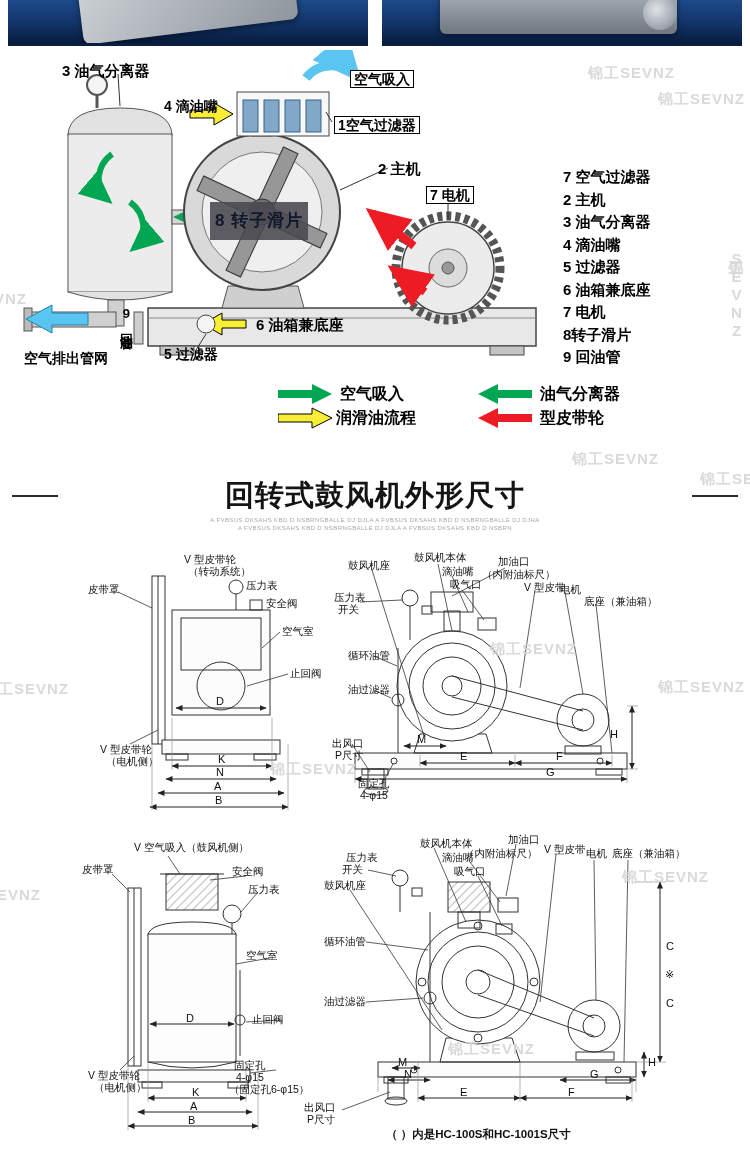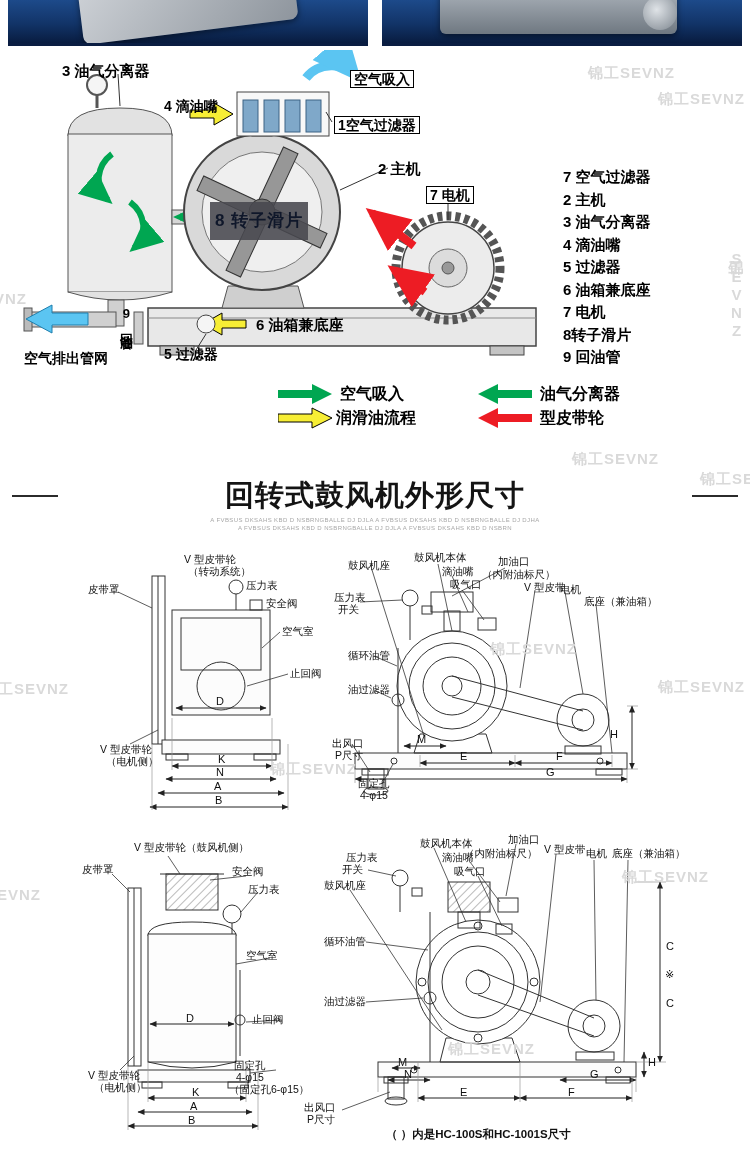--- a/index.html
+++ b/index.html
@@ -418,21 +418,21 @@
           <line x1="636" y1="247" x2="636" y2="262"></line>
         <line x1="418" y1="232" x2="418" y2="272"></line>
           <line x1="520" y1="232" x2="520" y2="272"></line>
         <line x1="632" y1="247" x2="632" y2="272"></line>
           <line x1="636" y1="52" x2="666" y2="52"></line>
           <line x1="636" y1="232" x2="666" y2="232"></line>
       </g>
     </svg>
 
     <span class="tl" style="left:82px;top:34px">皮带罩</span>
-    <span class="tl" style="left:134px;top:12px">V 型皮带轮（鼓风机侧）</span>
+    <span class="tl" style="left:134px;top:12px">V 空气吸入（鼓风机侧）</span>
     <span class="tl" style="left:232px;top:36px">安全阀</span>
     <span class="tl" style="left:248px;top:54px">压力表</span>
     <span class="tl" style="left:324px;top:50px">鼓风机座</span>
     <span class="tl" style="left:346px;top:22px">压力表</span>
     <span class="tl" style="left:342px;top:34px">开关</span>
     <span class="tl" style="left:420px;top:8px">鼓风机本体</span>
     <span class="tl" style="left:464px;top:18px">（内附油标尺）</span>
     <span class="tl" style="left:508px;top:4px">加油口</span>
     <span class="tl" style="left:544px;top:14px">V 型皮带</span>
     <span class="tl" style="left:442px;top:22px">滴油嘴</span>

